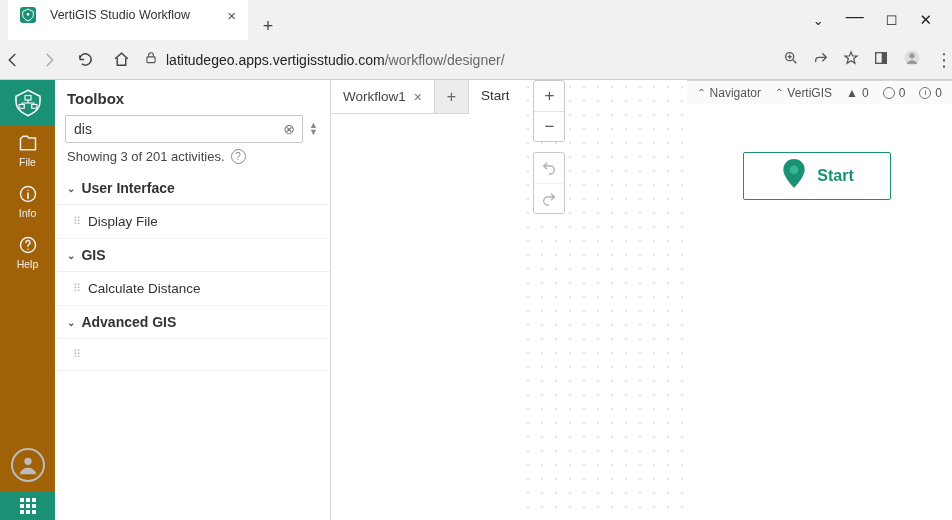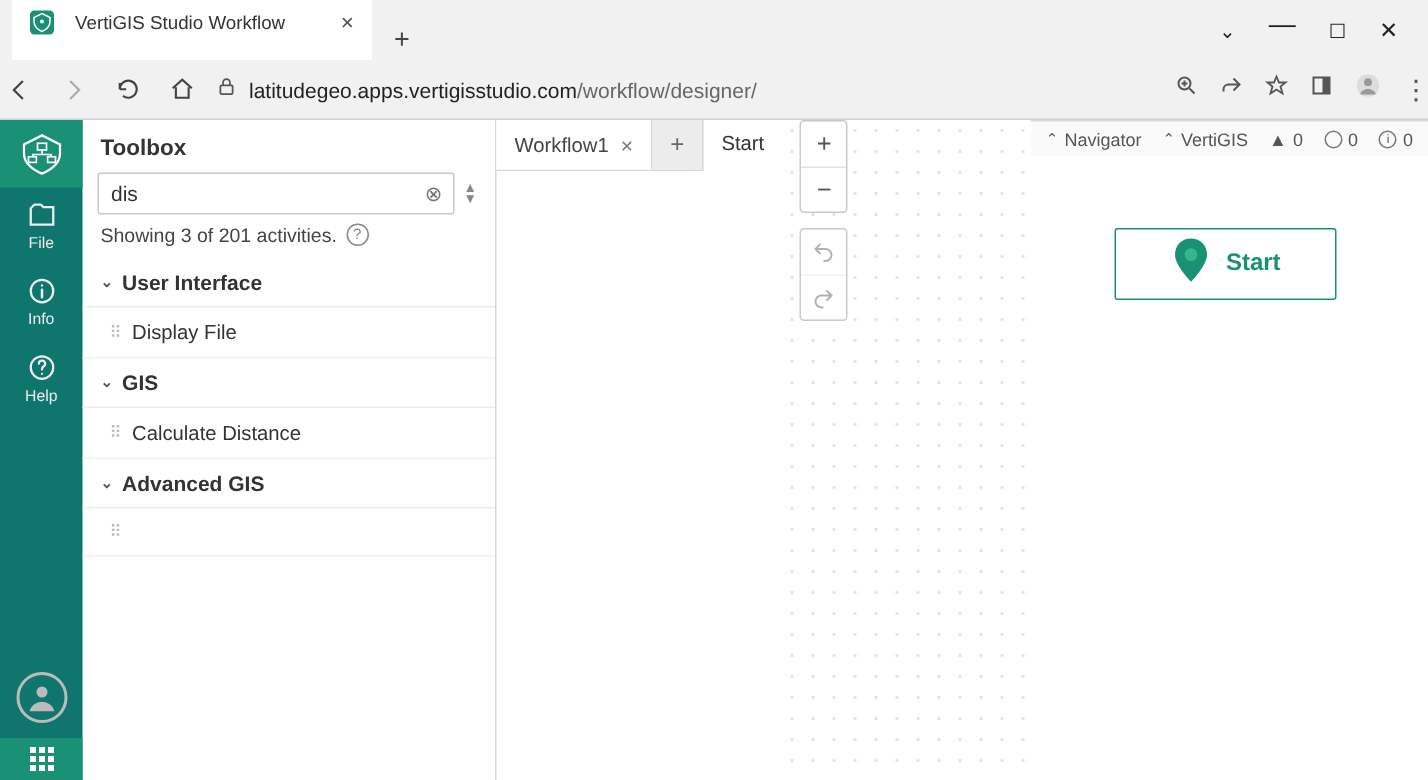--- a/index.html
+++ b/index.html
@@ -18,21 +18,21 @@
   .address-bar { height:40px; display:flex; align-items:center; gap:10px; padding: 0 0; }
   .nav-icon { width:26px; height:26px; display:flex; align-items:center; justify-content:center; color:#555; }
   .url-field { flex:1; display:flex; align-items:center; gap:8px; font-size:14px; color:#666; }
   .url-field .lock { color:#555; }
   .url-text { white-space:nowrap; }
   .url-text .host { color:#222; }
   .addr-right { display:flex; gap:14px; align-items:center; color:#555; }
 
   
   .app { display:flex; width:100%; height:440px; }
-  .rail { width:55px; background:#0f766e; display:flex; flex-direction:column; align-items:center; color:#eee; font-size:10.5px; }
+  .rail { width:55px; background:#a16207; display:flex; flex-direction:column; align-items:center; color:#eee; font-size:10.5px; }
   .rail-item { width:100%; display:flex; flex-direction:column; align-items:center; gap:3px; padding:8px 0; }
   .rail-item svg { width:20px; height:20px; }
   .rail-logo { width:55px; height:45px; display:flex; align-items:center; justify-content:center; background:#1a9075; }
   .rail-spacer { flex:1; }
   .rail-avatar { width:34px; height:34px; border-radius:50%; border:2px solid #bbb; display:flex; align-items:center; justify-content:center; margin-bottom:10px; }
   .rail-apps { width:55px; height:28px; background:#1a9075; display:flex; align-items:center; justify-content:center; }
   .rail-apps-grid { display:grid; grid-template-columns:repeat(3,4px); grid-template-rows:repeat(3,4px); gap:2px; }
   .rail-apps-grid span { background:#fff; }
 
   .toolbox { width:276px; border-right:1px solid #d8d8d8; display:flex; flex-direction:column; }

